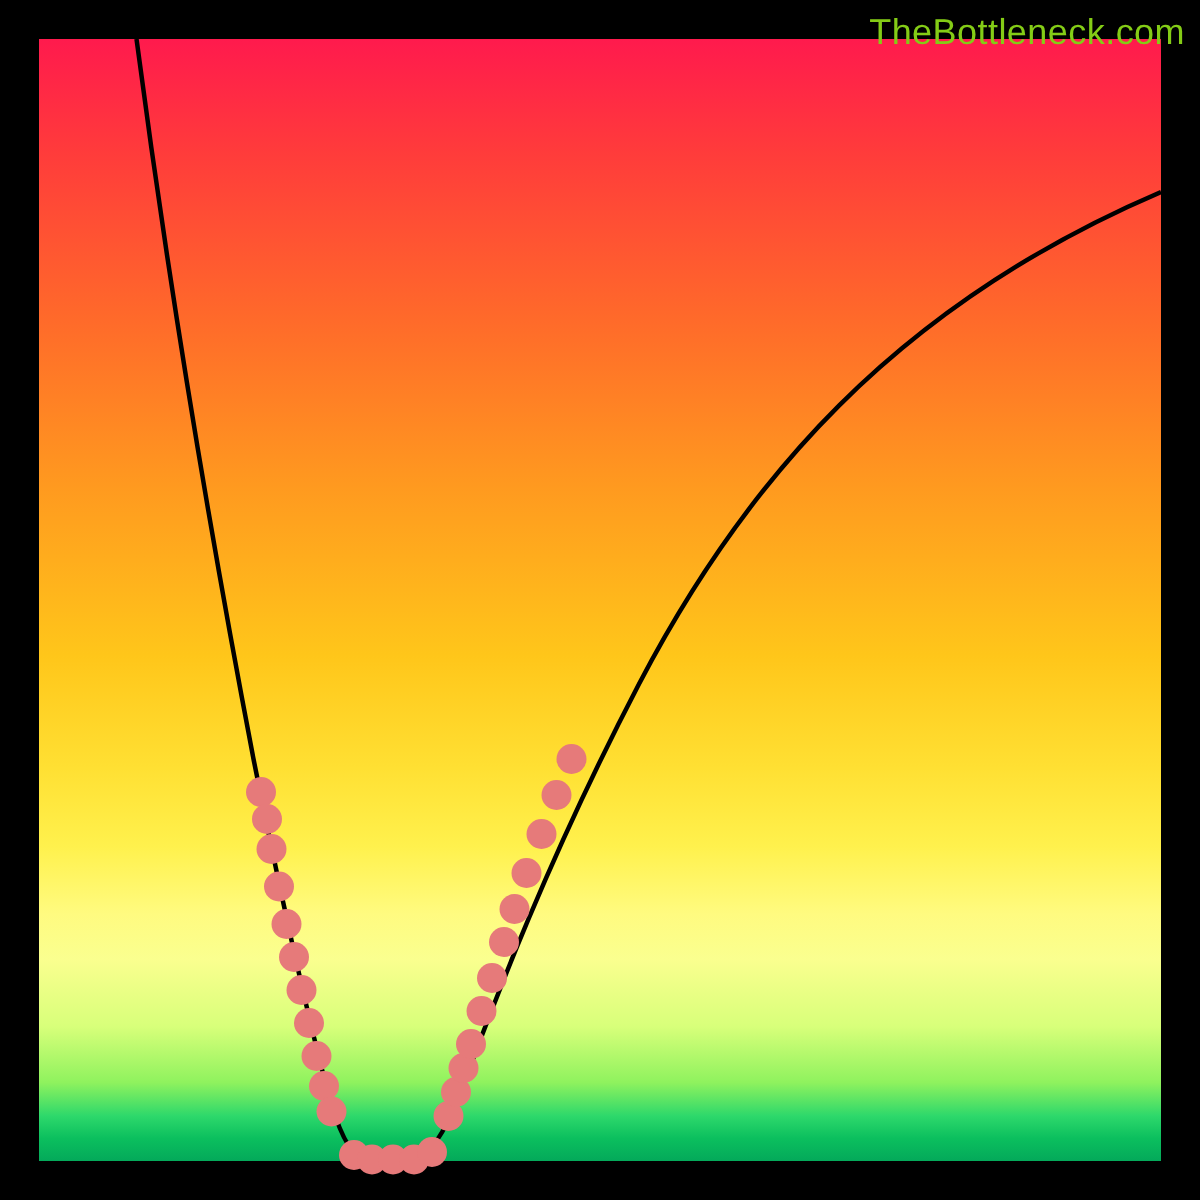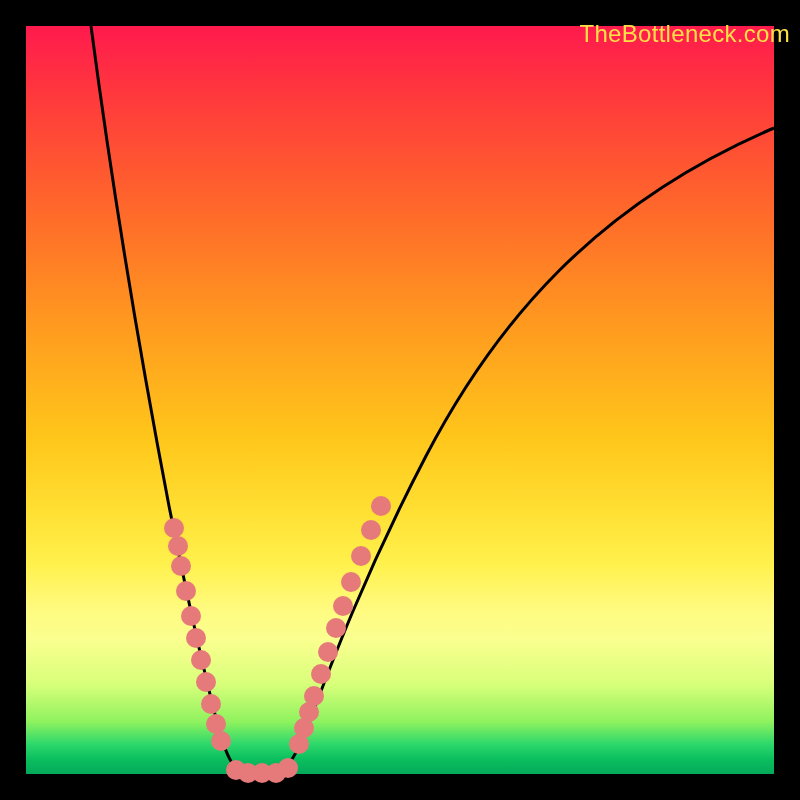--- a/index.html
+++ b/index.html
@@ -28,23 +28,23 @@
       #fffb80 78%,
       #faff8f 82%,
       #d8ff7a 88%,
       #8ff25e 93%,
       #2dd86b 96%,
       #0bbf5e 98%,
       #04a95a 100%);
   }
   .watermark {
     position: absolute;
-    top: 20px;
+    top: 8px;
     right: 10px;
-    color: #fde047;
+    color: #84cc16;
     font-size: 24px;
     letter-spacing: 0.3px;
     z-index: 5;
   }
   svg.curves {
     position: absolute;
     left: 26px;
     top: 26px;
     width: 748px;
     height: 748px;

